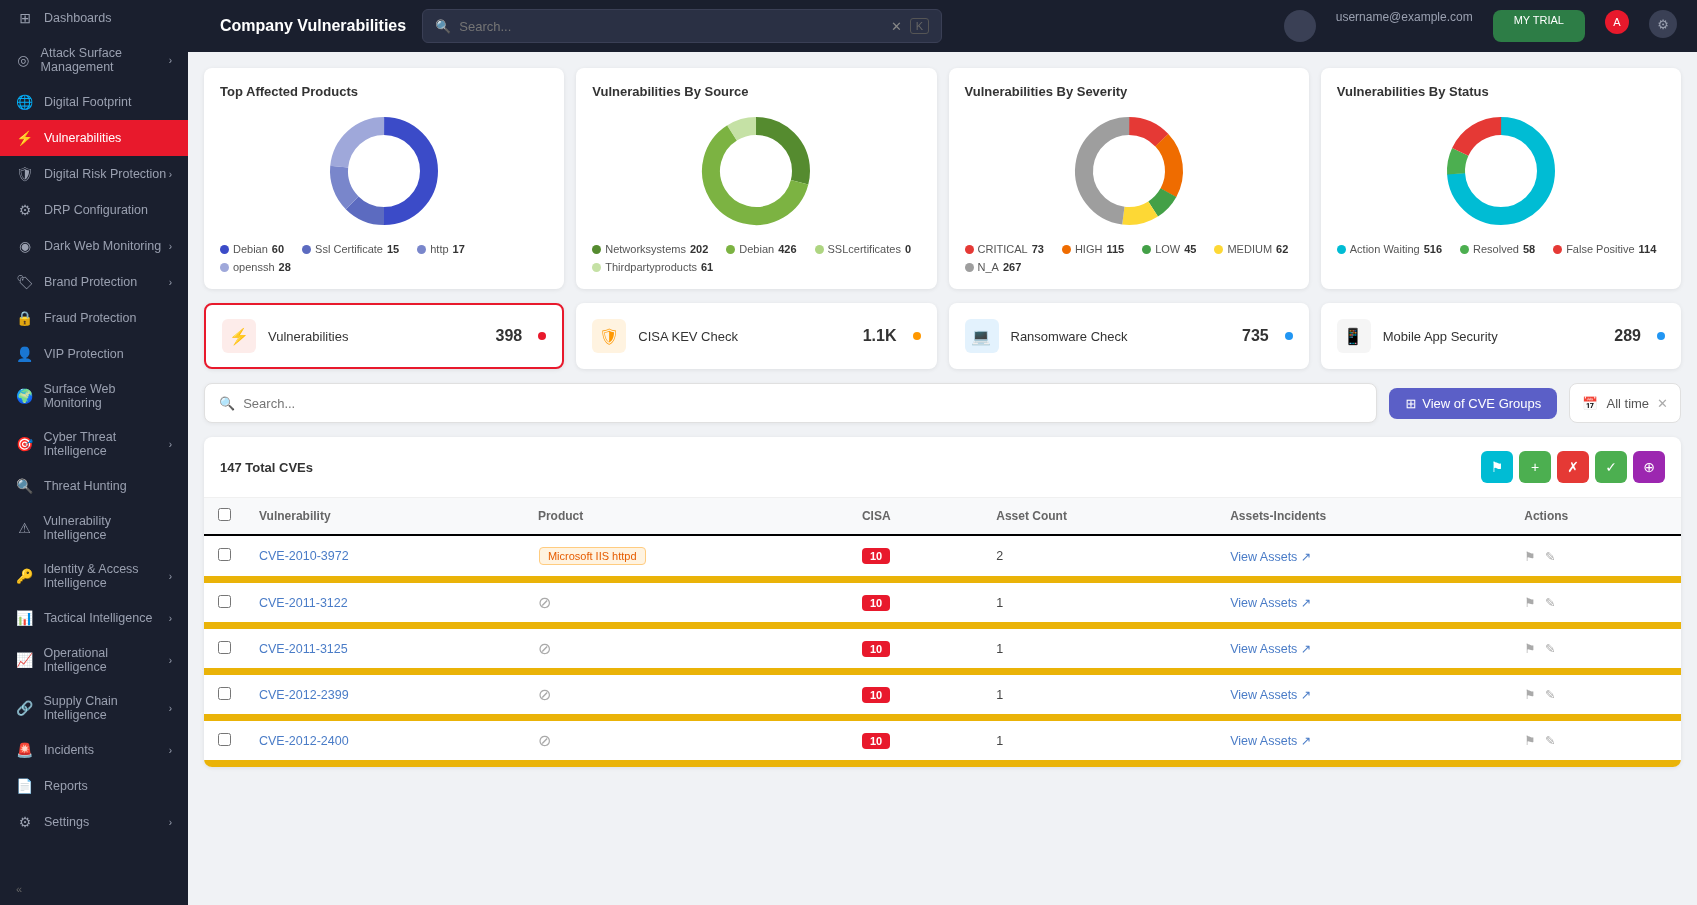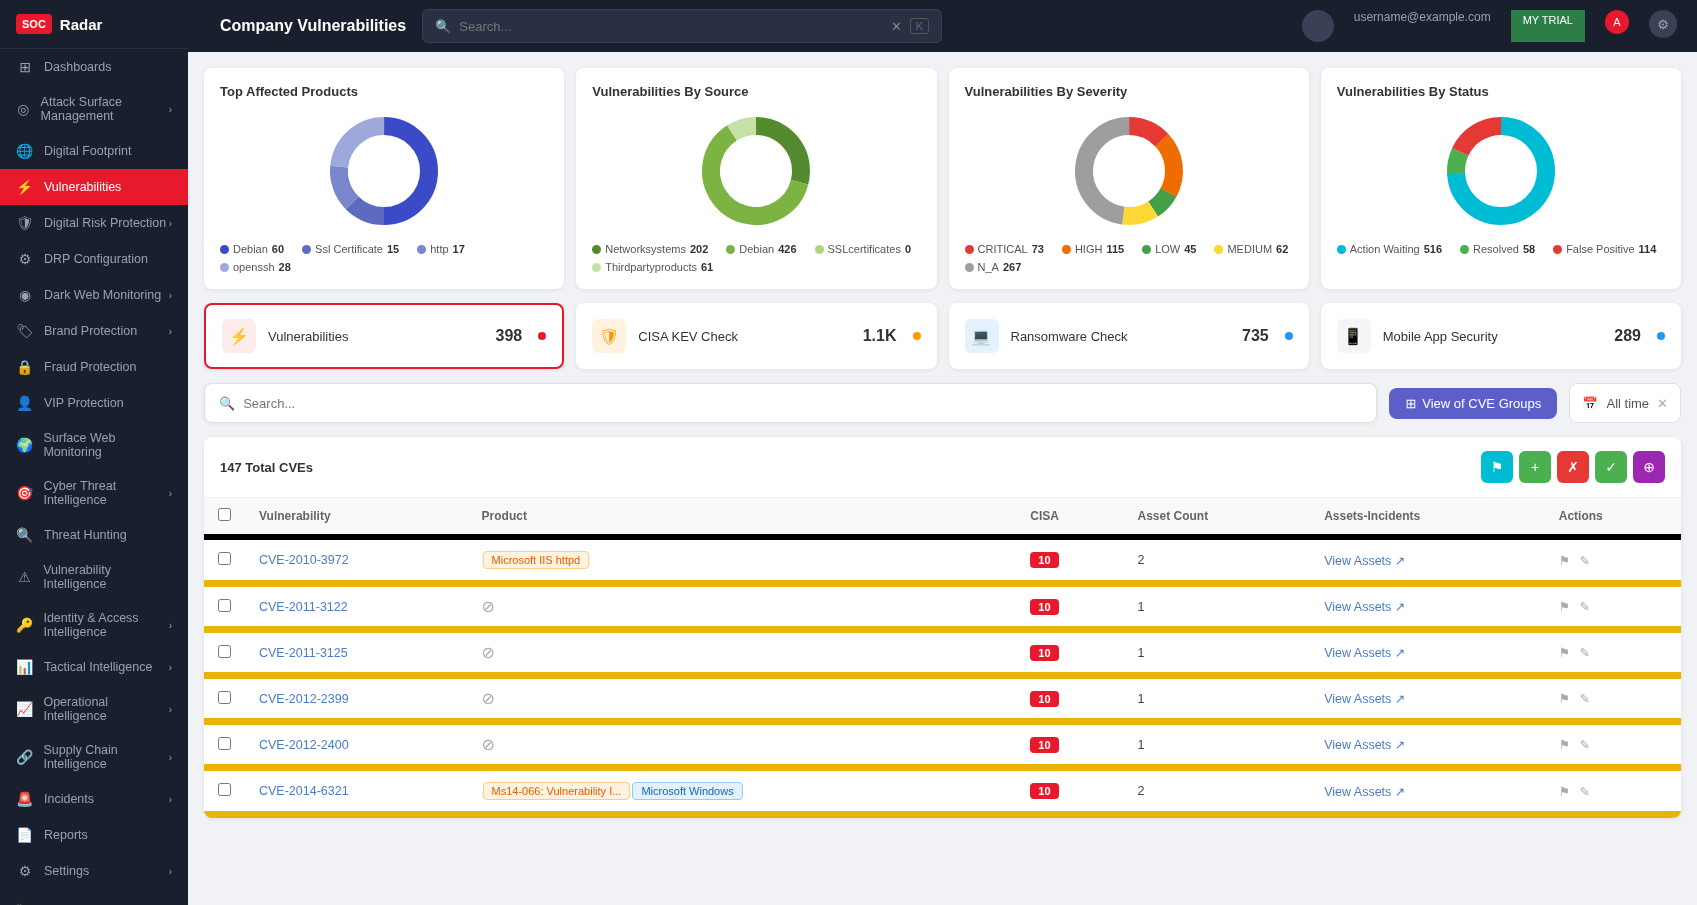--- a/index.html
+++ b/index.html
@@ -83,21 +83,21 @@
       background: transparent;
       border: none;
       outline: none;
       color: #ccc;
       font-size: 13px;
       flex: 1;
     }
     .search-bar .close-btn { cursor: pointer; color: #888; }
     .header-right { margin-left: auto; display: flex; gap: 20px; }
     .header-avatar { width: 32px; height: 32px; border-radius: 50%; background: #3a4055; }
-    .trial-btn { background: #2d7d46; color: white; padding: 4px 12px; border-radius: 0; font-size: 11px; }
+    .trial-btn { background: #2d7d46; color: white; padding: 4px 21px; border-radius: 8px; font-size: 11px; }
     .notif-badge { background: #e8192c; color: white; border-radius: 50%; width: 18px; height: 18px; display: flex; align-items: center; justify-content: center; font-size: 10px; }
 
     
     #content {
       flex: 1;
       overflow-y: auto;
       padding: 16px;
       background: #f0f2f5;
     }
 
@@ -227,21 +227,21 @@
       cursor: pointer;
       display: flex;
       align-items: center;
       justify-content: center;
       font-size: 14px;
       color: white;
     }
 
     table { width: 100%; border-collapse: collapse; }
     thead tr { background: #f8f9fa; }
-    th { padding: 10px 14px; text-align: left; font-size: 12px; font-weight: 600; color: #666; border-bottom: 6px solid #000000; }
+    th { padding: 10px 14px; text-align: left; font-size: 12px; font-weight: 600; color: #666; border-bottom: 2px solid #000000; }
     td { padding: 10px 14px; font-size: 12.5px; color: #444; border-bottom: 7px solid #eab308; vertical-align: middle; }
 
     .cve-link { color: #4a7cc7; text-decoration: none; }
 
     .cvss-badge {
       background: #e8192c;
       color: white;
       border-radius: 4px;
       padding: 2px 8px;
       font-size: 11px;
@@ -271,24 +271,20 @@
 
     
     #content::-webkit-scrollbar { width: 6px; }
     #content::-webkit-scrollbar-track { background: #f0f2f5; }
     #content::-webkit-scrollbar-thumb { background: #ccc; border-radius: 3px; }
   </style>
 </head>
 <body>
 
 <div id="sidebar">
-  <div class="sidebar-logo">
-    <span class="logo-box">SOC</span>
-    <span class="logo-text">Radar</span>
-  </div>
   <div id="sidebar-items">
       <div class="sidebar-item">
     <div class="left">
       <span class="icon">⊞</span>
       <span>Dashboards</span>
     </div>
 
   </div>
       <div class="sidebar-item">
     <div class="left">
@@ -725,32 +721,18 @@
     <td><span class="cvss-badge">10</span></td>
     <td>1</td>
     <td>
                 <a class="view-assets-link" href="#">View Assets ↗</a>
               </td>
     <td>
       <span style="color:#aaa; cursor:pointer; margin-right:6px;">⚑</span>
       <span style="color:#aaa; cursor:pointer;">✎</span>
     </td>
   </tr>
-            <tr>
-    <td><input type="checkbox" style=""></td>
-    <td><a class="cve-link" href="#">CVE-2014-6321</a></td>
-    <td><span class="product-tag ">Ms14-066: Vulnerability I...</span><span class="product-tag blue">Microsoft Windows</span></td>
-    <td><span class="cvss-badge">10</span></td>
-    <td>2</td>
-    <td>
-                <a class="view-assets-link" href="#">View Assets ↗</a>
-              </td>
-    <td>
-      <span style="color:#aaa; cursor:pointer; margin-right:6px;">⚑</span>
-      <span style="color:#aaa; cursor:pointer;">✎</span>
-    </td>
-  </tr>
           </tbody>
       </table>
     </div>
 
   </div>
 </div>
 
 </body></html>

